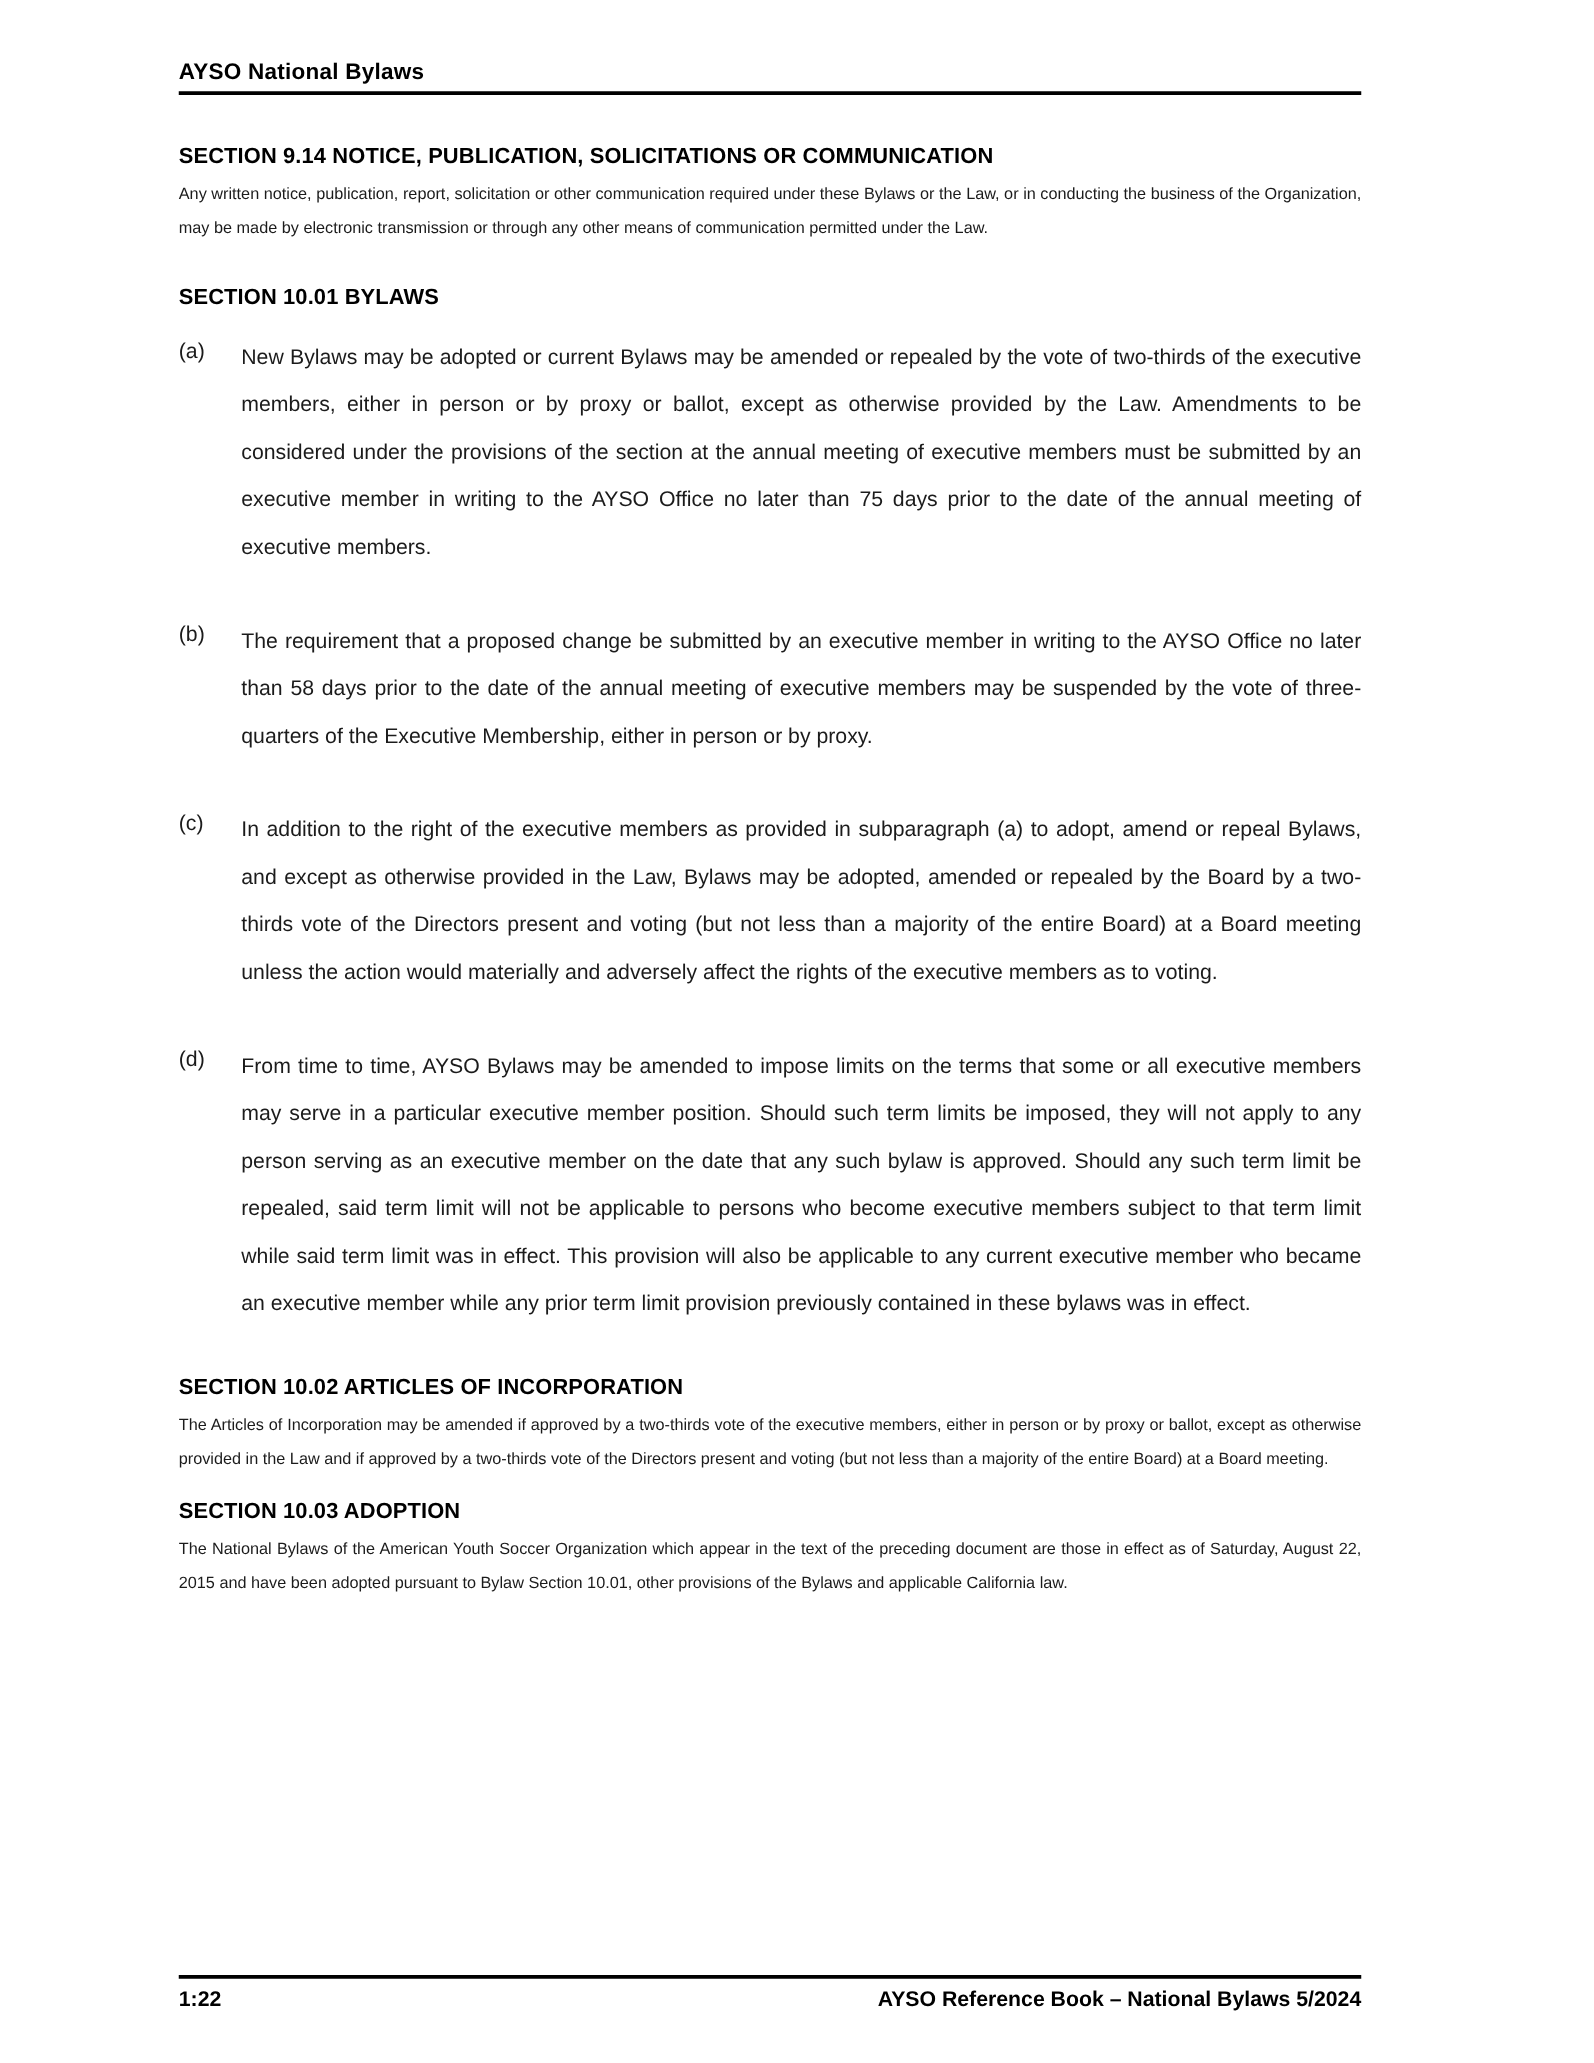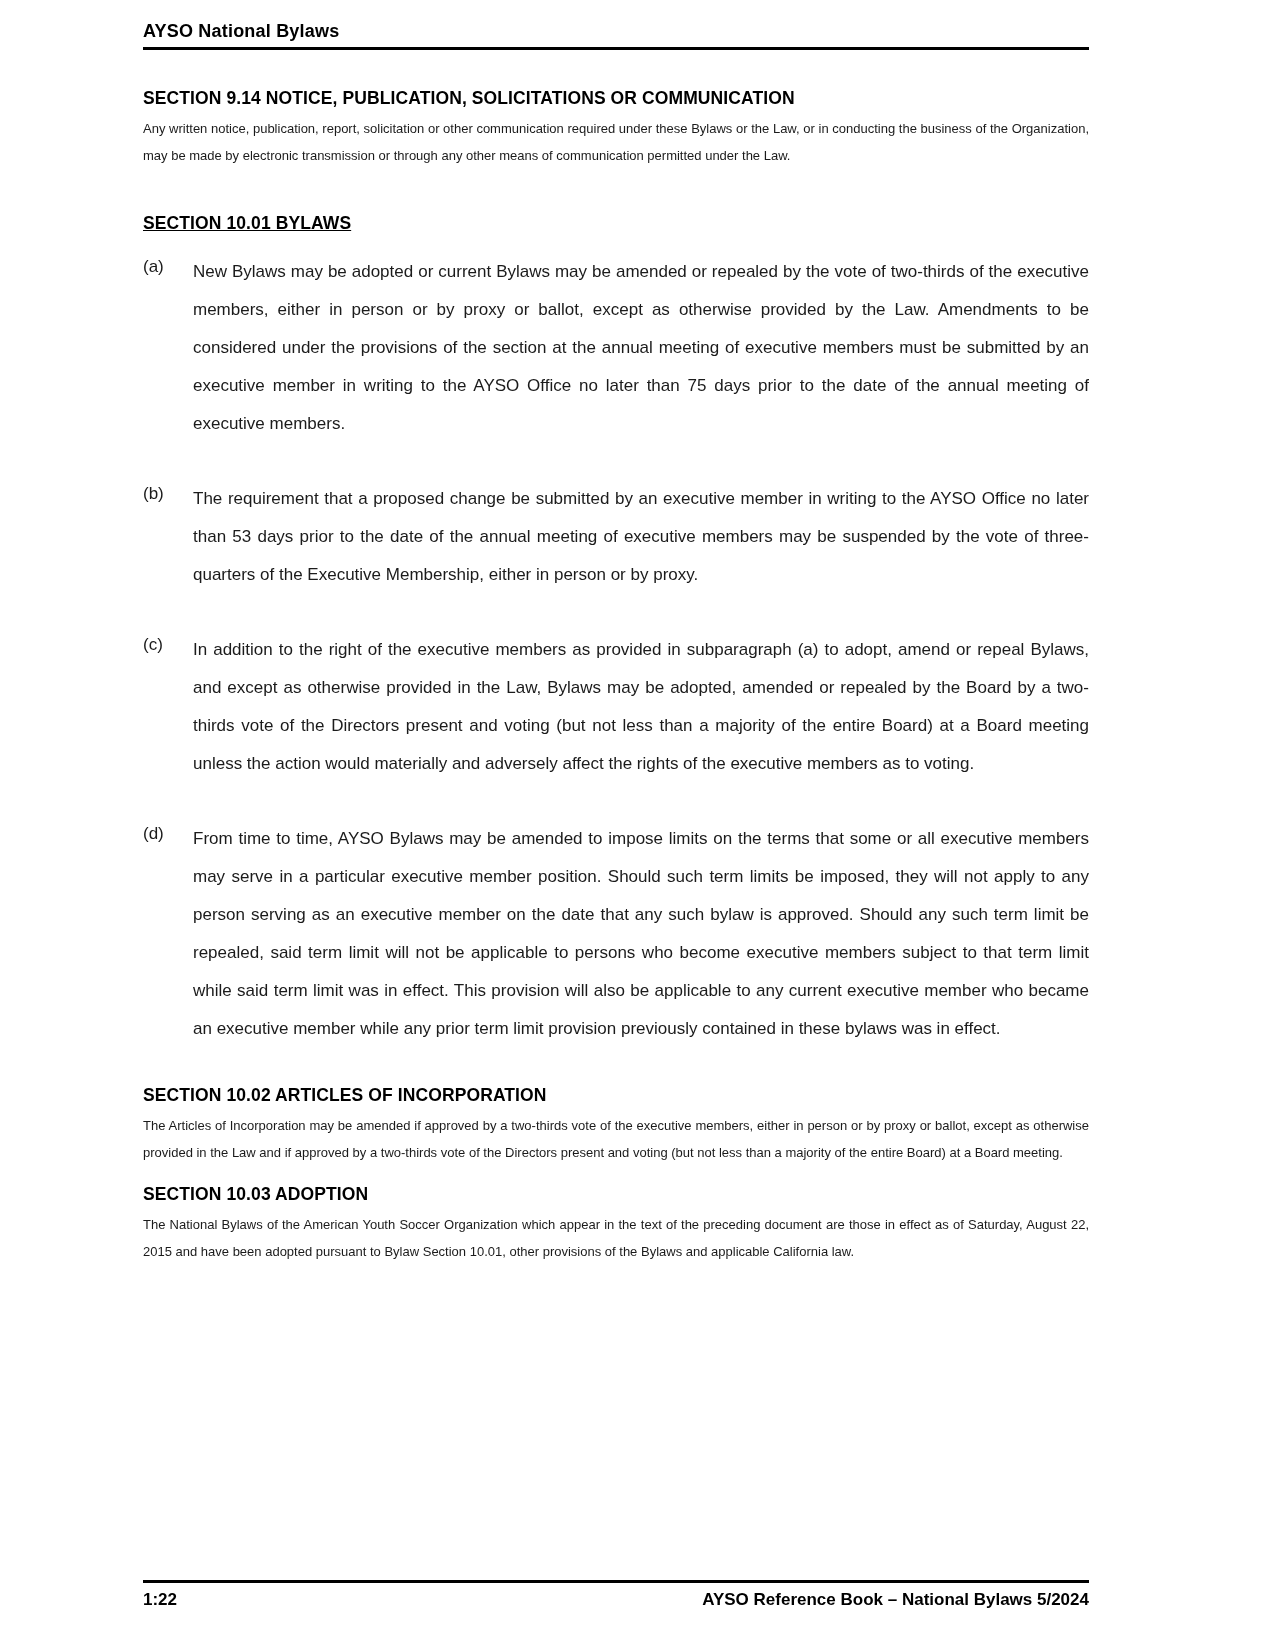--- a/index.html
+++ b/index.html
@@ -12,21 +12,21 @@
     width: 1275px;
     height: 1650px;
     background: var(--page-bg, #ffffff);
     font-family: "Liberation Sans", sans-serif;
     color: var(--text, #1b1b1b);
     overflow: hidden;
     box-sizing: border-box;
   }
   .content {
     position: absolute;
-    top: 21px;
+    top: 47px;
     left: 143px;
     width: 946px;
   }
   
   .doc-header-title {
     font-size: 18px;
     font-weight: bold;
     color: var(--heading, #000000);
     margin: 0 0 5px 0;
     letter-spacing: 0.2px;
@@ -53,21 +53,21 @@
   .h-914   { margin-top: 38px; }
   .article-heading {
     font-size: 30px;
     font-weight: bold;
     color: var(--heading, #000000);
     margin: 50px 0 0 0;
     padding-bottom: 9px;
     border-bottom: 4px solid var(--rule, #000000);
     letter-spacing: 0.2px;
   }
-  .h-1001  { margin-top: 44px; text-decoration: underline; }
+  .h-1001  { margin-top: 32px; }
   .h-1002  { margin-top: 0; }
   .h-1003  { margin-top: 18px; }
   
   .body-para {
     font-size: 13px;
     line-height: 27px;
     text-align: justify;
     margin: 6px 0 0 0;
   }
   .list {
@@ -120,21 +120,21 @@
 
 
     <h3 class="section-heading h-1001">SECTION 10.01 BYLAWS</h3>
     <div class="list">
       <div class="list-item">
         <span class="item-label">(a)</span>
         <p class="item-text">New Bylaws may be adopted or current Bylaws may be amended or repealed by the vote of two-thirds of the executive members, either in person or by proxy or ballot, except as otherwise provided by the Law. Amendments to be considered under the provisions of the section at the annual meeting of executive members must be submitted by an executive member in writing to the AYSO Office no later than 75 days prior to the date of the annual meeting of executive members.</p>
       </div>
       <div class="list-item">
         <span class="item-label">(b)</span>
-        <p class="item-text">The requirement that a proposed change be submitted by an executive member in writing to the AYSO Office no later than 53 days prior to the date of the annual meeting of executive members may be suspended by the vote of three-quarters of the Executive Membership, either in person or by proxy.</p>
+        <p class="item-text">The requirement that a proposed change be submitted by an executive member in writing to the AYSO Office no later than 58 days prior to the date of the annual meeting of executive members may be suspended by the vote of three-quarters of the Executive Membership, either in person or by proxy.</p>
       </div>
       <div class="list-item">
         <span class="item-label">(c)</span>
         <p class="item-text">In addition to the right of the executive members as provided in subparagraph (a) to adopt, amend or repeal Bylaws, and except as otherwise provided in the Law, Bylaws may be adopted, amended or repealed by the Board by a two-thirds vote of the Directors present and voting (but not less than a majority of the entire Board) at a Board meeting unless the action would materially and adversely affect the rights of the executive members as to voting.</p>
       </div>
       <div class="list-item">
         <span class="item-label">(d)</span>
         <p class="item-text">From time to time, AYSO Bylaws may be amended to impose limits on the terms that some or all executive members may serve in a particular executive member position.  Should such term limits be imposed, they will not apply to any person serving as an executive member on the date that any such bylaw is approved.  Should any such term limit be repealed, said term limit will not be applicable to persons who become executive members subject to that term limit while said term limit was in effect.  This provision will also be applicable to any current executive member who became an executive member while any prior term limit provision previously contained in these bylaws was in effect.</p>
       </div>
     </div>

